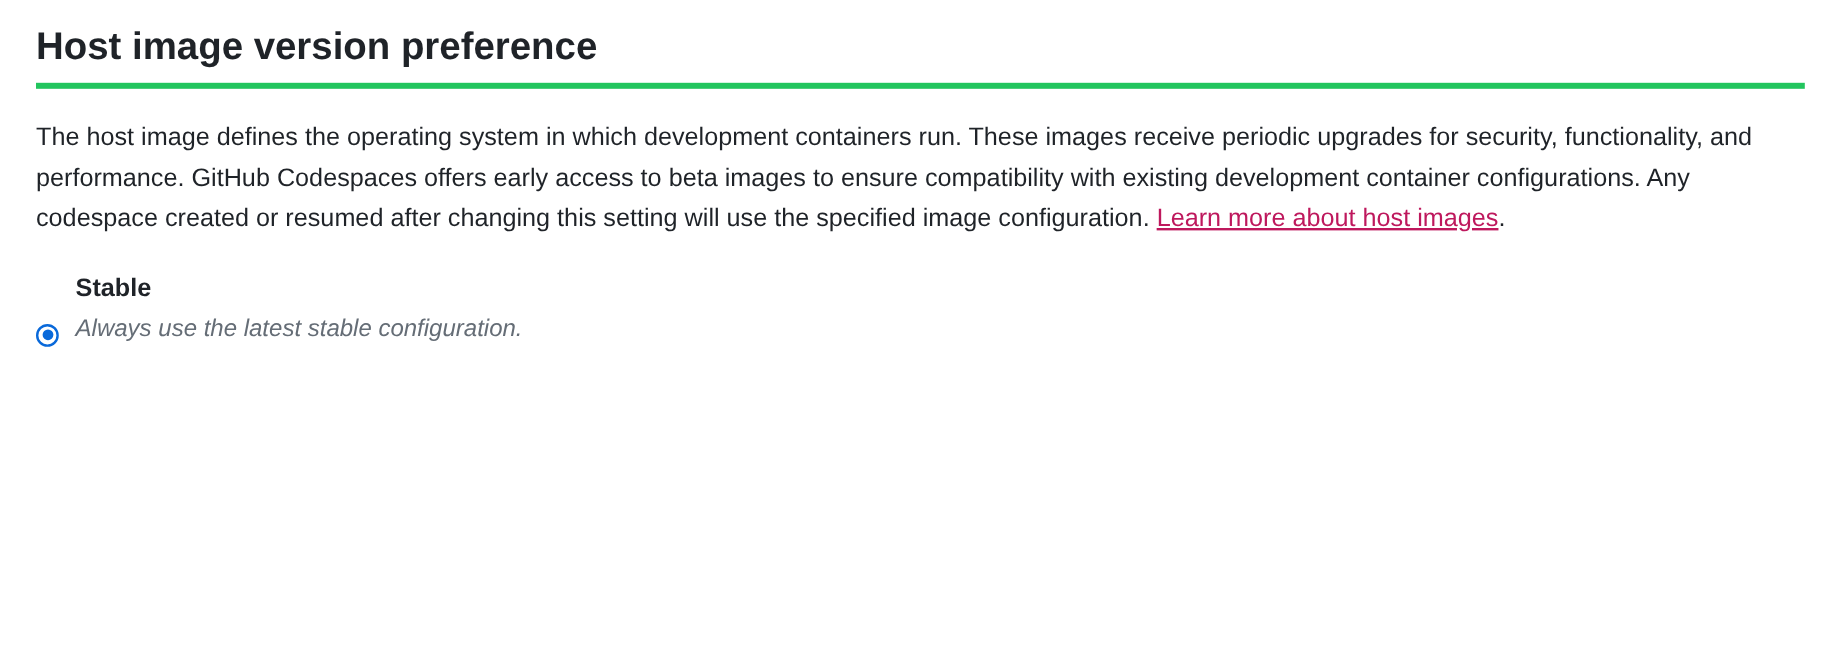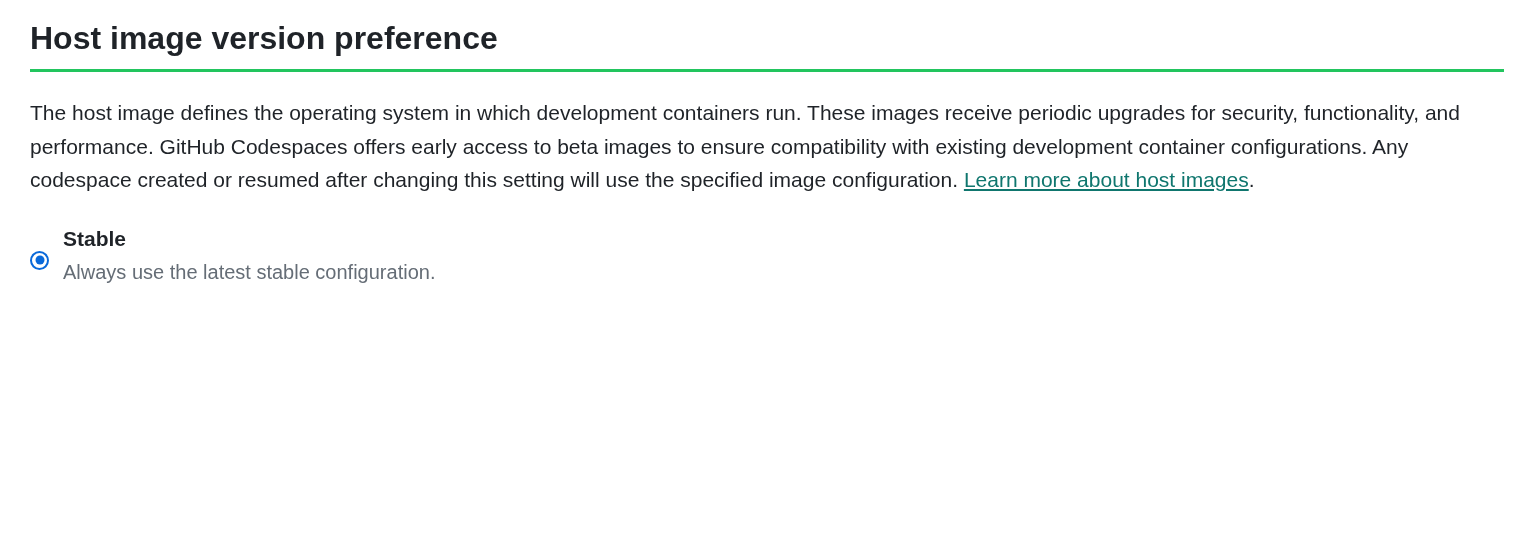--- a/index.html
+++ b/index.html
@@ -13,41 +13,41 @@
       background: #ffffff;
       padding: 20px 30px;
       font-size: 16px;
       width: 1534px;
     }
     .section-heading {
       font-size: 32px;
       font-weight: 600;
       color: #1f2328;
       padding-bottom: 12px;
-      border-bottom: 3px solid #22c55e;
+      border-bottom: 5px solid #22c55e;
       margin-bottom: 24px;
     }
     .description {
       font-size: 21px;
       line-height: 1.6;
       color: #1f2328;
       margin-bottom: 30px;
     }
     .description a {
-      color: #0f766e;
+      color: #be185d;
       text-decoration: underline;
     }
     .radio-group {
       display: flex;
       flex-direction: column;
       gap: 28px;
     }
     .radio-option {
       display: flex;
-      align-items: center;
+      align-items: flex-end;
       gap: 14px;
     }
     .radio-input {
       margin-top: 7px;
       flex-shrink: 0;
     }
     .radio-circle {
       width: 19px;
       height: 19px;
       border-radius: 50%;
@@ -79,20 +79,21 @@
       font-size: 21px;
       font-weight: 600;
       color: #1f2328;
       margin-bottom: 6px;
       cursor: pointer;
     }
     .radio-description {
       font-size: 20px;
       color: #656d76;
       line-height: 1.5;
+      font-style: italic;
     }
   </style>
 </head>
 <body>
 
 <h2 class="section-heading">Host image version preference</h2>
 
 <p class="description">
   <span>The host image defines the operating system in which development containers run. These images receive periodic upgrades for security, functionality, and performance. GitHub Codespaces offers early access to beta images to ensure compatibility with existing development container configurations. Any codespace created or resumed after changing this setting will use the specified image configuration. </span><a href="#">Learn more about host images</a><span>.</span>
 </p>

